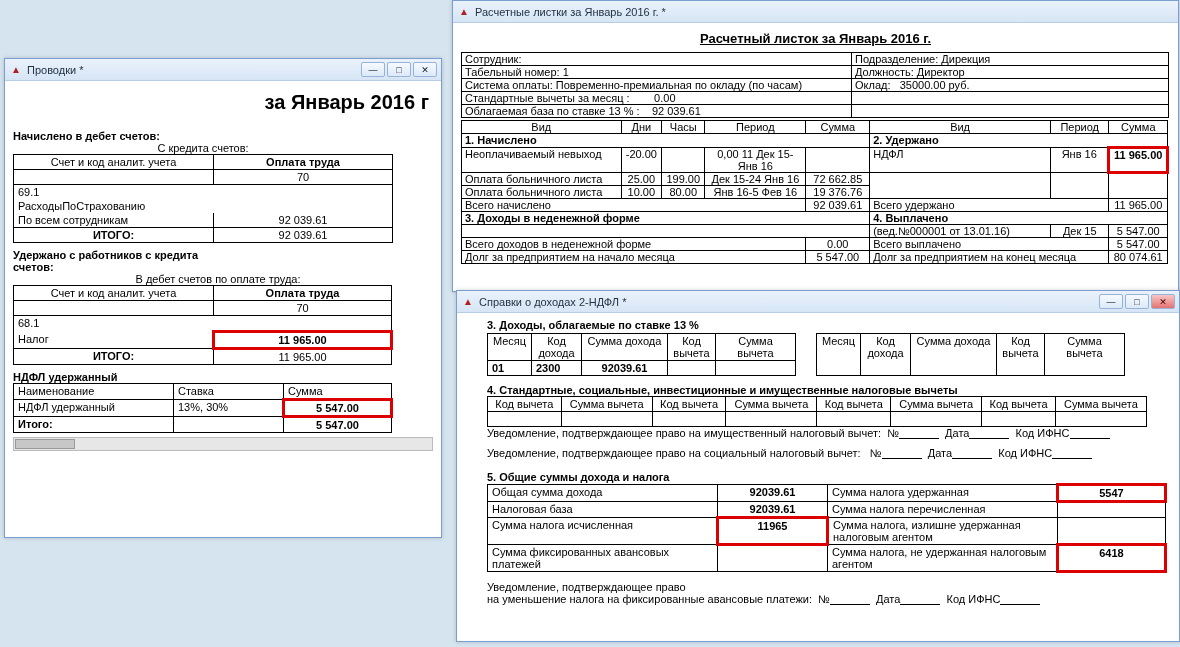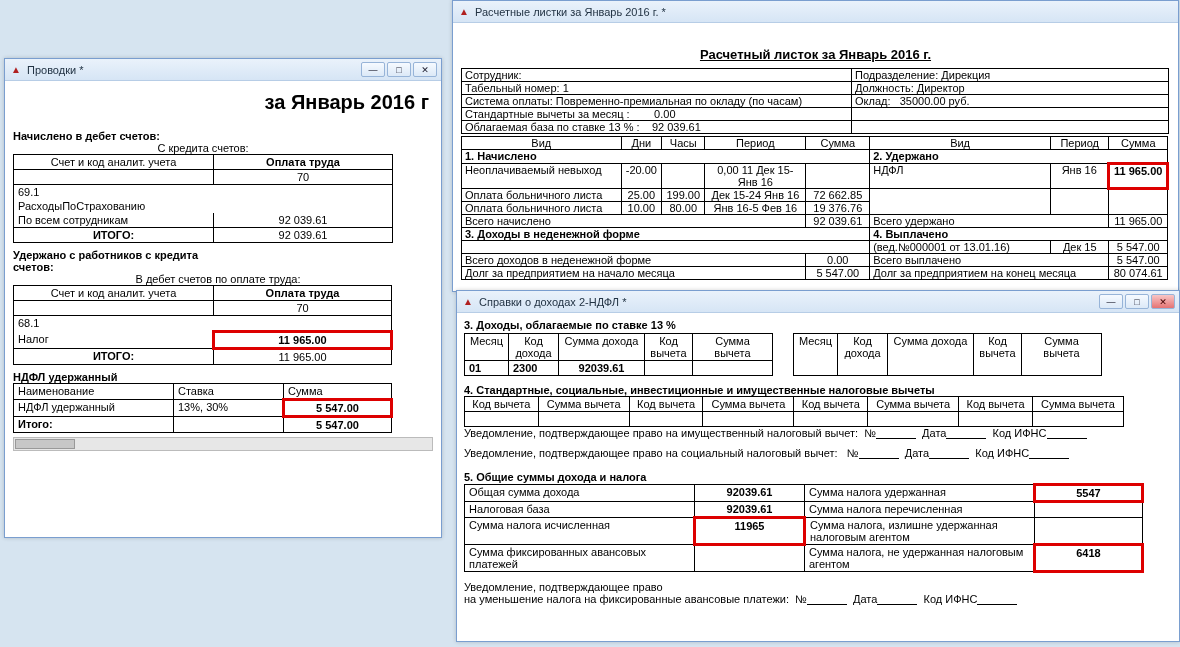--- a/index.html
+++ b/index.html
@@ -39,21 +39,21 @@
     font-size: 9px; color: #223; cursor: pointer;
   }
   .wbtn.close { background: linear-gradient(#f9c6c6,#e57373); color: #400; }
   .icon-app {
     width: 14px; height: 14px;
     display: inline-flex; align-items: center; justify-content: center;
     font-size: 10px; font-weight: bold; color: #b02020;
   }
   .content { padding: 6px 8px 8px 8px; overflow: auto; }
   h3.sheet-title {
-    margin: 18px 0 6px 0;
+    margin: 2px 0 6px 0;
     text-align: center;
     font-size: 13px;
     font-weight: bold;
     text-decoration: underline;
   }
   table { border-collapse: collapse; font-size: 11px; }
   td, th { border: 1px solid #000; padding: 1px 4px; vertical-align: top; }
   .r { text-align: center; }
   .c { text-align: center; }
   .b { font-weight: bold; }
@@ -289,21 +289,21 @@
 <div class="win" id="w3">
   <div class="titlebar">
     <span class="icon-app">▲</span>
     <span class="title">Справки о доходах 2-НДФЛ  *</span>
     <div class="controls">
       <div class="wbtn">—</div>
       <div class="wbtn">□</div>
       <div class="wbtn close">✕</div>
     </div>
   </div>
-  <div class="content" style="padding-left:7px">
+  <div class="content" style="padding-left:30px">
     <div class="b">3. Доходы, облагаемые по ставке       13      %</div>
 
     <div style="display:flex;gap:20px;margin-top:2px">
       <table>
         <tbody>
             <tr>
           <td class="c" style="width:44px">Месяц</td>
           <td class="c" style="width:50px">Код дохода</td>
           <td class="c" style="width:86px">Сумма дохода</td>
           <td class="c" style="width:48px">Код вычета</td>

